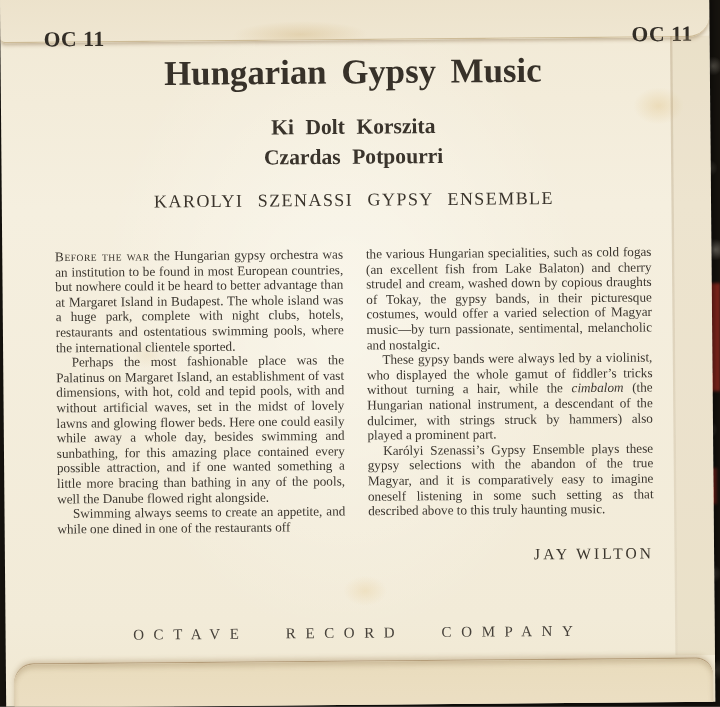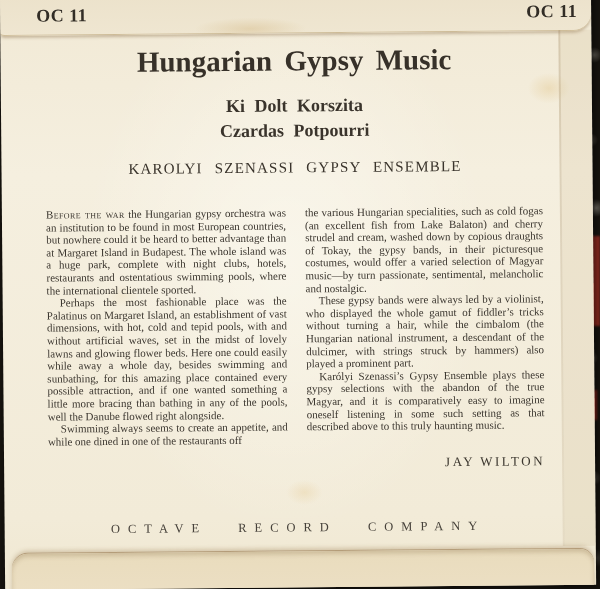--- a/index.html
+++ b/index.html
@@ -54,21 +54,21 @@
   .flap {
     position: absolute; left: 0; top: 0; right: 0; height: 38px;
     background:
       radial-gradient(ellipse 80px 16px at 250px 34px, rgba(200,165,100,.30), transparent 70%),
       linear-gradient(#ece2cb, #efe6d1);
     border-bottom: 1px solid #cdbb97;
     border-radius: 0 0 18px 4px;
     box-shadow: 0 2px 3px rgba(120, 90, 50, .35);
   }
   .oc {
-    position: absolute; top: 9px;
+    position: absolute; top: 26px;
     font-size: 18px; font-weight: bold;
     letter-spacing: .5px;
     color: #322d26;
   }
   .oc-left  { left: 36px; }
   .oc-right { right: 14px; }
 
   .title {
     position: absolute; left: 0; right: 4px; top: 50px;
     margin: 0;
@@ -98,21 +98,21 @@
     position: absolute; top: 212px;
     font-size: 11px; line-height: 12.6px;
     text-align: justify;
     color: #3b362f;
   }
   .col-left  { left: 44px;  width: 240px; }
   .col-right { left: 303px; width: 238px; }
   .col p { margin: 0; }
   .col p.indent { text-indent: 13px; }
   .smallcaps { font-variant: small-caps; letter-spacing: .4px; }
-  .italic { }
+  .italic { font-style: italic; }
   .author {
     margin-top: 24px;
     text-align: right;
     font-size: 13px;
     letter-spacing: 2.5px;
     color: #3a352d;
   }
 
   .footer {
     position: absolute; left: 20px; right: 24px; top: 526px;

